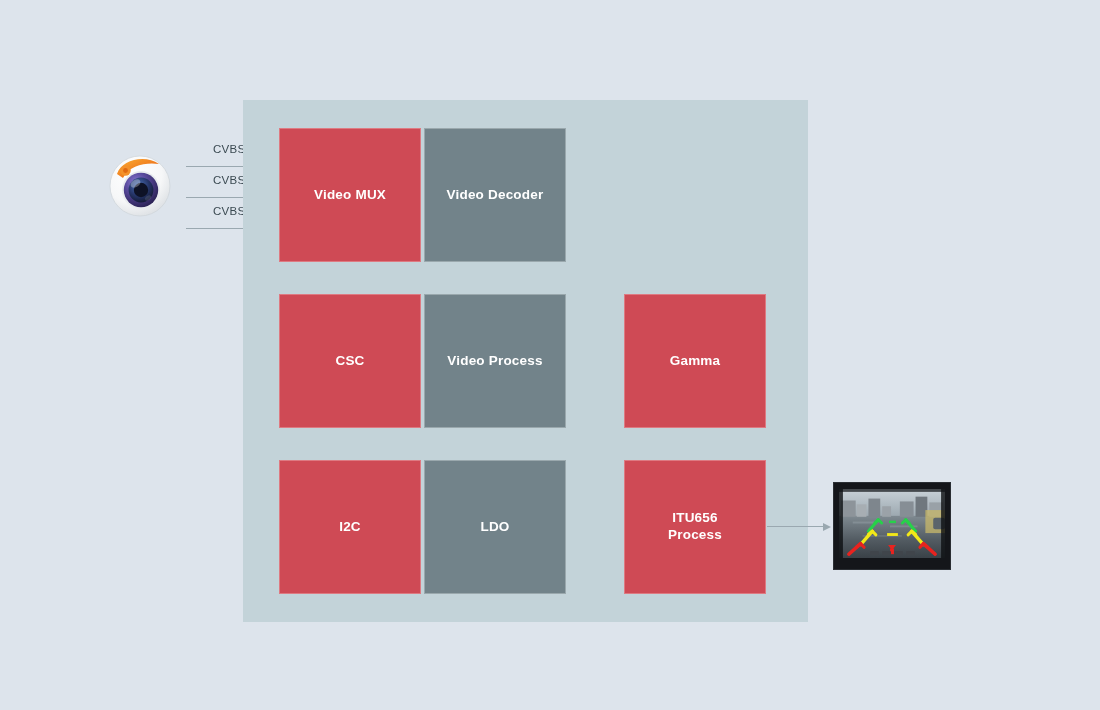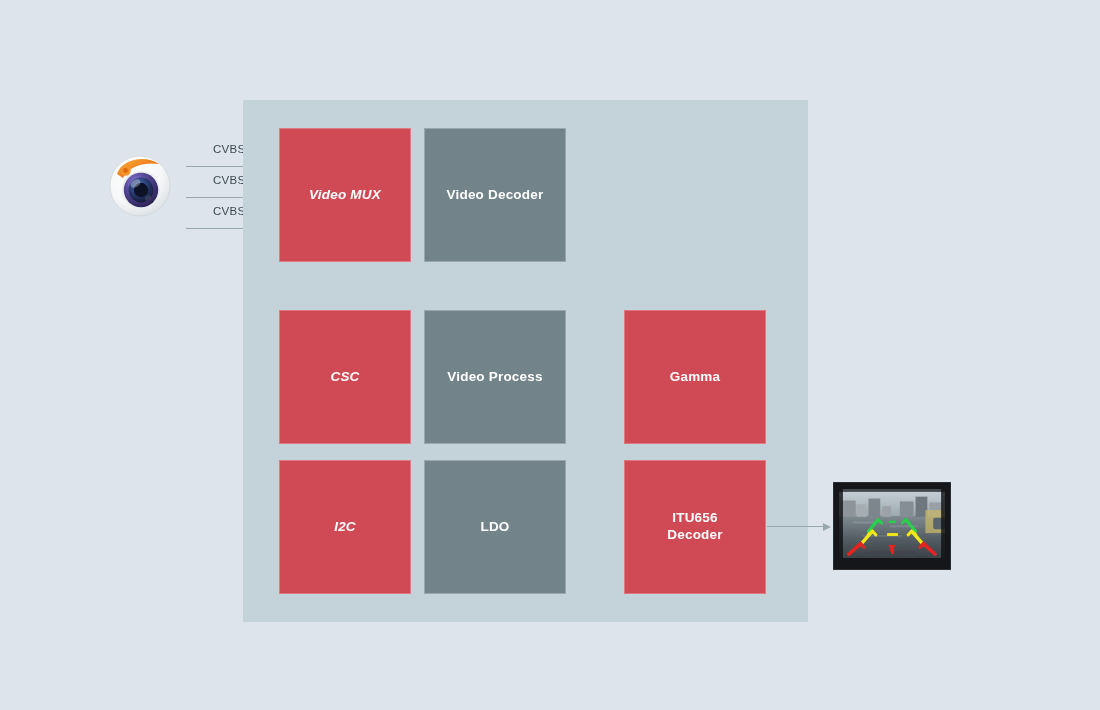--- a/index.html
+++ b/index.html
@@ -38,25 +38,25 @@
     font-weight: bold;
     font-size: 13.5px;
     line-height: 1.25;
     letter-spacing: .2px;
     border: 1px solid rgba(255,255,255,0.28);
   }
   .block.red  { background: #cf4a55; border-color: #de7a82; }
   .block.gray { background: #72838a; border-color: #9aa8ad; }
 
   
-  .col1 { left: 279px; width: 132px; font-style: italic; }
+  .col1 { left: 279px; width: 142px; }
   .col2 { left: 424px; width: 142px; }
   .col3 { left: 624px; width: 142px; }
   .row1 { top: 128px; height: 134px; }
-  .row2 { top: 294px; height: 134px; margin-top: 16px; }
+  .row2 { top: 294px; height: 134px; }
   .row3 { top: 460px; height: 134px; }
 
   .block-label { display: block; white-space: pre-line; }
 
   
   .camera-icon {
     position: absolute;
     left: 107px;
     top: 152px;
     width: 66px;
@@ -242,21 +242,21 @@
   </div>
 
   <div class="block red col1 row3">
     <span class="block-label">I2C</span>
   </div>
   <div class="block gray col2 row3">
     <span class="block-label">LDO</span>
   </div>
   <div class="block red col3 row3">
     <span class="block-label">ITU656
-Decoder</span>
+Process</span>
   </div>
 
   <div class="out-arrow">
     <span class="line"></span>
     <span class="head"></span>
   </div>
 
   <div class="monitor">
     <div class="screen">
       <svg viewBox="0 0 108 72" width="100%" height="100%" preserveAspectRatio="none" aria-hidden="true">

